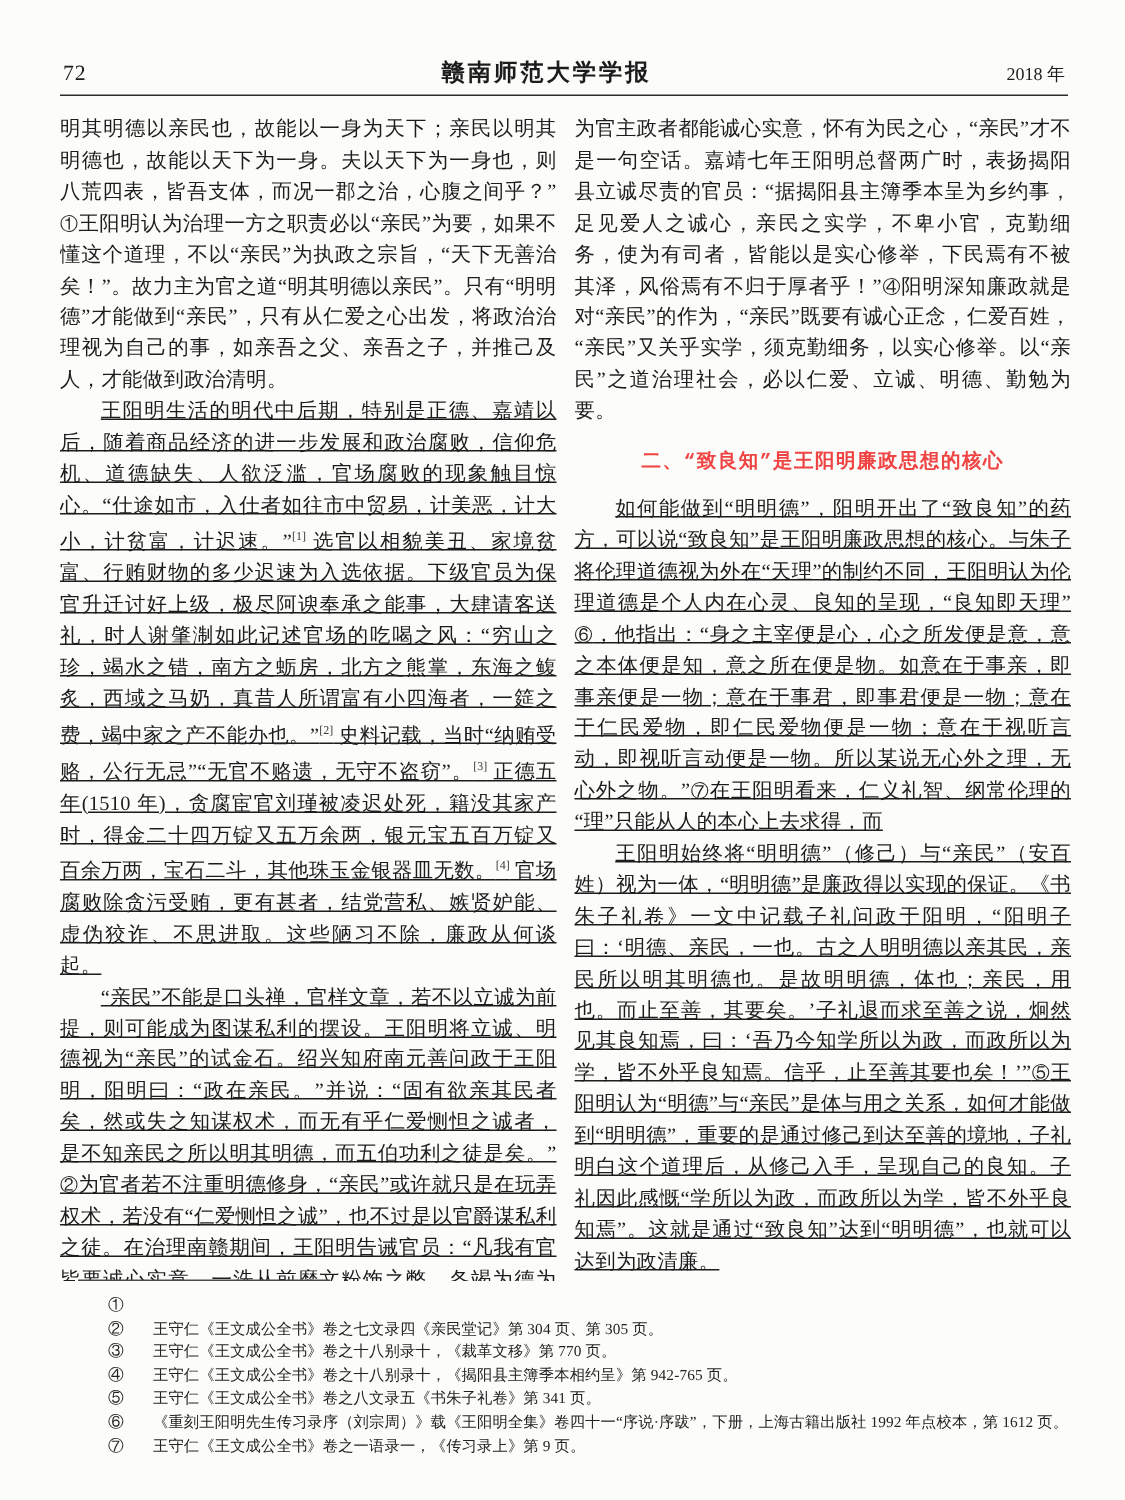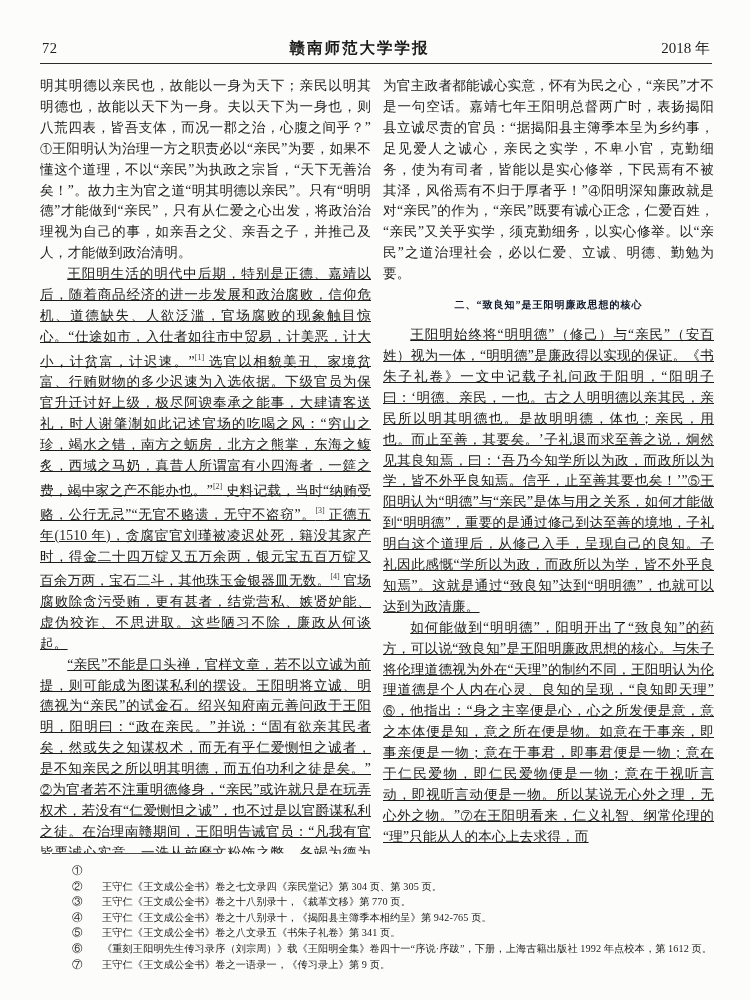--- a/index.html
+++ b/index.html
@@ -9,39 +9,39 @@
     font-family:"Liberation Serif","DejaVu Serif",serif;
     overflow:hidden;
   }
   
   .hdr{
     position:absolute;top:38px;left:42px;right:40px;
     display:flex;justify-content:space-between;align-items:baseline;
   }
   .hdr .pageno{font-size:14.5px;letter-spacing:.5px;}
   .hdr .jtitle{font-size:15.5px;letter-spacing:2px;font-weight:600;}
-  .hdr .year{font-size:15px;}
+  .hdr .year{font-size:12px;}
   .hdr-rule{position:absolute;top:63px;left:40px;right:38px;border-top:1.6px solid #2c2c2c;}
   
   .bodywrap{
     position:absolute;top:76px;left:40px;right:36px;height:778px;
     display:flex;gap:12px;overflow:hidden;
   }
   .col{flex:1 1 0;min-width:0;}
   .para{
     margin:0;text-align:justify;
     font-size:13.6px;line-height:20.9px;letter-spacing:.2px;
   }
   .para.indent{text-indent:2em;text-decoration:underline;}
   .fref{font-size:12px;}
   .cite{font-size:8px;color:#3a3a3a;letter-spacing:0;}
   .sec-heading{
     margin:13px 0 13px;text-align:center;
-    font-family:Liberation Serif, serif;
-    font-weight:bold;font-size:10px;letter-spacing:1px;color:#0f172a;
+    font-family:Liberation Mono, monospace;
+    font-weight:bold;font-size:13px;letter-spacing:1px;color:#ef4444;
   }
   
   .fnarea{position:absolute;left:40px;right:30px;top:853px;}
   .fn-rule{width:168px;border-top:1.2px solid #4a4a4a;margin:0 0 9px 12px;}
   .fn{
     display:flex;align-items:baseline;
     font-size:10.2px;line-height:15.6px;color:#222;
     padding-left:32px;white-space:nowrap;
   }
   .fn-marker{flex:0 0 30px;font-size:10.5px;}
@@ -61,22 +61,22 @@
 
   <div class="bodywrap">
     <div class="col">
         <p class="para">明其明德以亲民也，故能以一身为天下；亲民以明其明德也，故能以天下为一身。夫以天下为一身也，则八荒四表，皆吾支体，而况一郡之治，心腹之间乎？”<span class="fref">①</span>王阳明认为治理一方之职责必以“亲民”为要，如果不懂这个道理，不以“亲民”为执政之宗旨，“天下无善治矣！”。故力主为官之道“明其明德以亲民”。只有“明明德”才能做到“亲民”，只有从仁爱之心出发，将政治治理视为自己的事，如亲吾之父、亲吾之子，并推己及人，才能做到政治清明。</p>
         <p class="para indent">王阳明生活的明代中后期，特别是正德、嘉靖以后，随着商品经济的进一步发展和政治腐败，信仰危机、道德缺失、人欲泛滥，官场腐败的现象触目惊心。“仕途如市，入仕者如往市中贸易，计美恶，计大小，计贫富，计迟速。”<sup class="cite">[1]</sup> 选官以相貌美丑、家境贫富、行贿财物的多少迟速为入选依据。下级官员为保官升迁讨好上级，极尽阿谀奉承之能事，大肆请客送礼，时人谢肇淛如此记述官场的吃喝之风：“穷山之珍，竭水之错，南方之蛎房，北方之熊掌，东海之鳆炙，西域之马奶，真昔人所谓富有小四海者，一筵之费，竭中家之产不能办也。”<sup class="cite">[2]</sup> 史料记载，当时“纳贿受赂，公行无忌”“无官不赂遗，无守不盗窃”。<sup class="cite">[3]</sup> 正德五年(1510 年)，贪腐宦官刘瑾被凌迟处死，籍没其家产时，得金二十四万锭又五万余两，银元宝五百万锭又百余万两，宝石二斗，其他珠玉金银器皿无数。<sup class="cite">[4]</sup> 官场腐败除贪污受贿，更有甚者，结党营私、嫉贤妒能、虚伪狡诈、不思进取。这些陋习不除，廉政从何谈起。</p>
         <p class="para indent">“亲民”不能是口头禅，官样文章，若不以立诚为前提，则可能成为图谋私利的摆设。王阳明将立诚、明德视为“亲民”的试金石。绍兴知府南元善问政于王阳明，阳明曰：“政在亲民。”并说：“固有欲亲其民者矣，然或失之知谋权术，而无有乎仁爱恻怛之诚者，是不知亲民之所以明其明德，而五伯功利之徒是矣。”<span class="fref">②</span>为官者若不注重明德修身，“亲民”或许就只是在玩弄权术，若没有“仁爱恻怛之诚”，也不过是以官爵谋私利之徒。在治理南赣期间，王阳明告诫官员：“凡我有官皆要诚心实意，一洗从前靡文粉饰之弊，各竭为德为民之心，共图正大光明之治。”</p>
       </div>
     <div class="col">
         <p class="para">为官主政者都能诚心实意，怀有为民之心，“亲民”才不是一句空话。嘉靖七年王阳明总督两广时，表扬揭阳县立诚尽责的官员：“据揭阳县主簿季本呈为乡约事，足见爱人之诚心，亲民之实学，不卑小官，克勤细务，使为有司者，皆能以是实心修举，下民焉有不被其泽，风俗焉有不归于厚者乎！”<span class="fref">④</span>阳明深知廉政就是对“亲民”的作为，“亲民”既要有诚心正念，仁爱百姓，“亲民”又关乎实学，须克勤细务，以实心修举。以“亲民”之道治理社会，必以仁爱、立诚、明德、勤勉为要。</p>
         <h2 class="sec-heading">二、“致良知”是王阳明廉政思想的核心</h2>
+        <p class="para indent">如何能做到“明明德”，阳明开出了“致良知”的药方，可以说“致良知”是王阳明廉政思想的核心。与朱子将伦理道德视为外在“天理”的制约不同，王阳明认为伦理道德是个人内在心灵、良知的呈现，“良知即天理”<span class="fref">⑥</span>，他指出：“身之主宰便是心，心之所发便是意，意之本体便是知，意之所在便是物。如意在于事亲，即事亲便是一物；意在于事君，即事君便是一物；意在于仁民爱物，即仁民爱物便是一物；意在于视听言动，即视听言动便是一物。所以某说无心外之理，无心外之物。”<span class="fref">⑦</span>在王阳明看来，仁义礼智、纲常伦理的“理”只能从人的本心上去求得，而</p>
         <p class="para indent">王阳明始终将“明明德”（修己）与“亲民”（安百姓）视为一体，“明明德”是廉政得以实现的保证。《书朱子礼卷》一文中记载子礼问政于阳明，“阳明子曰：‘明德、亲民，一也。古之人明明德以亲其民，亲民所以明其明德也。是故明明德，体也；亲民，用也。而止至善，其要矣。’子礼退而求至善之说，炯然见其良知焉，曰：‘吾乃今知学所以为政，而政所以为学，皆不外乎良知焉。信乎，止至善其要也矣！’”<span class="fref">⑤</span>王阳明认为“明德”与“亲民”是体与用之关系，如何才能做到“明明德”，重要的是通过修己到达至善的境地，子礼明白这个道理后，从修己入手，呈现自己的良知。子礼因此感慨“学所以为政，而政所以为学，皆不外乎良知焉”。这就是通过“致良知”达到“明明德”，也就可以达到为政清廉。</p>
-        <p class="para indent">如何能做到“明明德”，阳明开出了“致良知”的药方，可以说“致良知”是王阳明廉政思想的核心。与朱子将伦理道德视为外在“天理”的制约不同，王阳明认为伦理道德是个人内在心灵、良知的呈现，“良知即天理”<span class="fref">⑥</span>，他指出：“身之主宰便是心，心之所发便是意，意之本体便是知，意之所在便是物。如意在于事亲，即事亲便是一物；意在于事君，即事君便是一物；意在于仁民爱物，即仁民爱物便是一物；意在于视听言动，即视听言动便是一物。所以某说无心外之理，无心外之物。”<span class="fref">⑦</span>在王阳明看来，仁义礼智、纲常伦理的“理”只能从人的本心上去求得，而</p>
       </div>
   </div>
 
   <div class="fnarea">
     <div class="fn-rule"></div>
     <div>
         <div class="fn">
           <span class="fn-marker">①</span>
         </div>
         <div class="fn">

